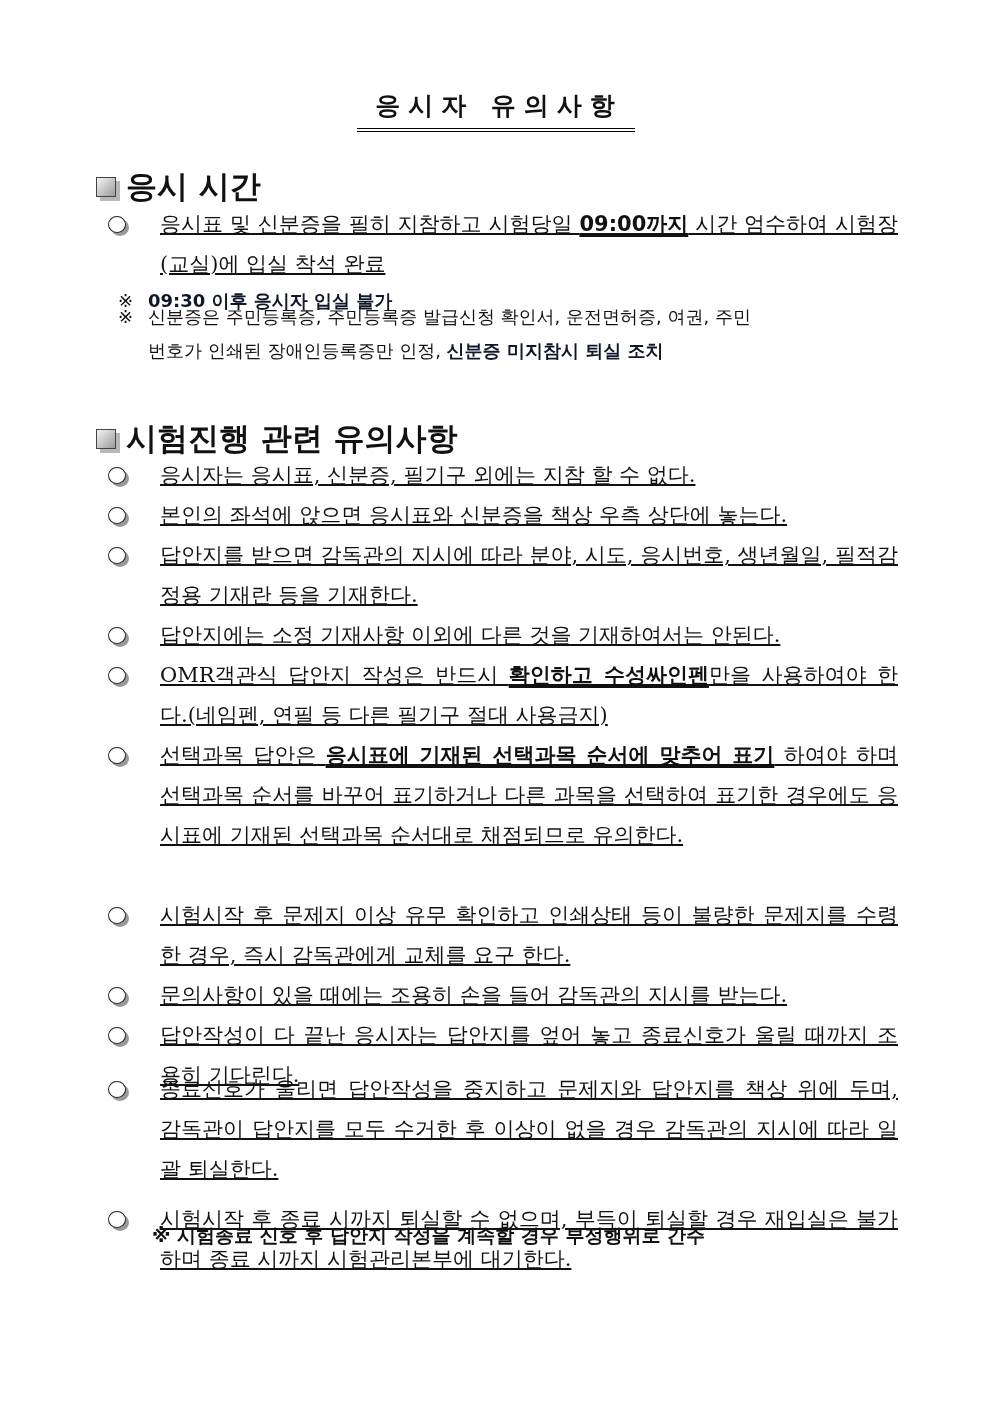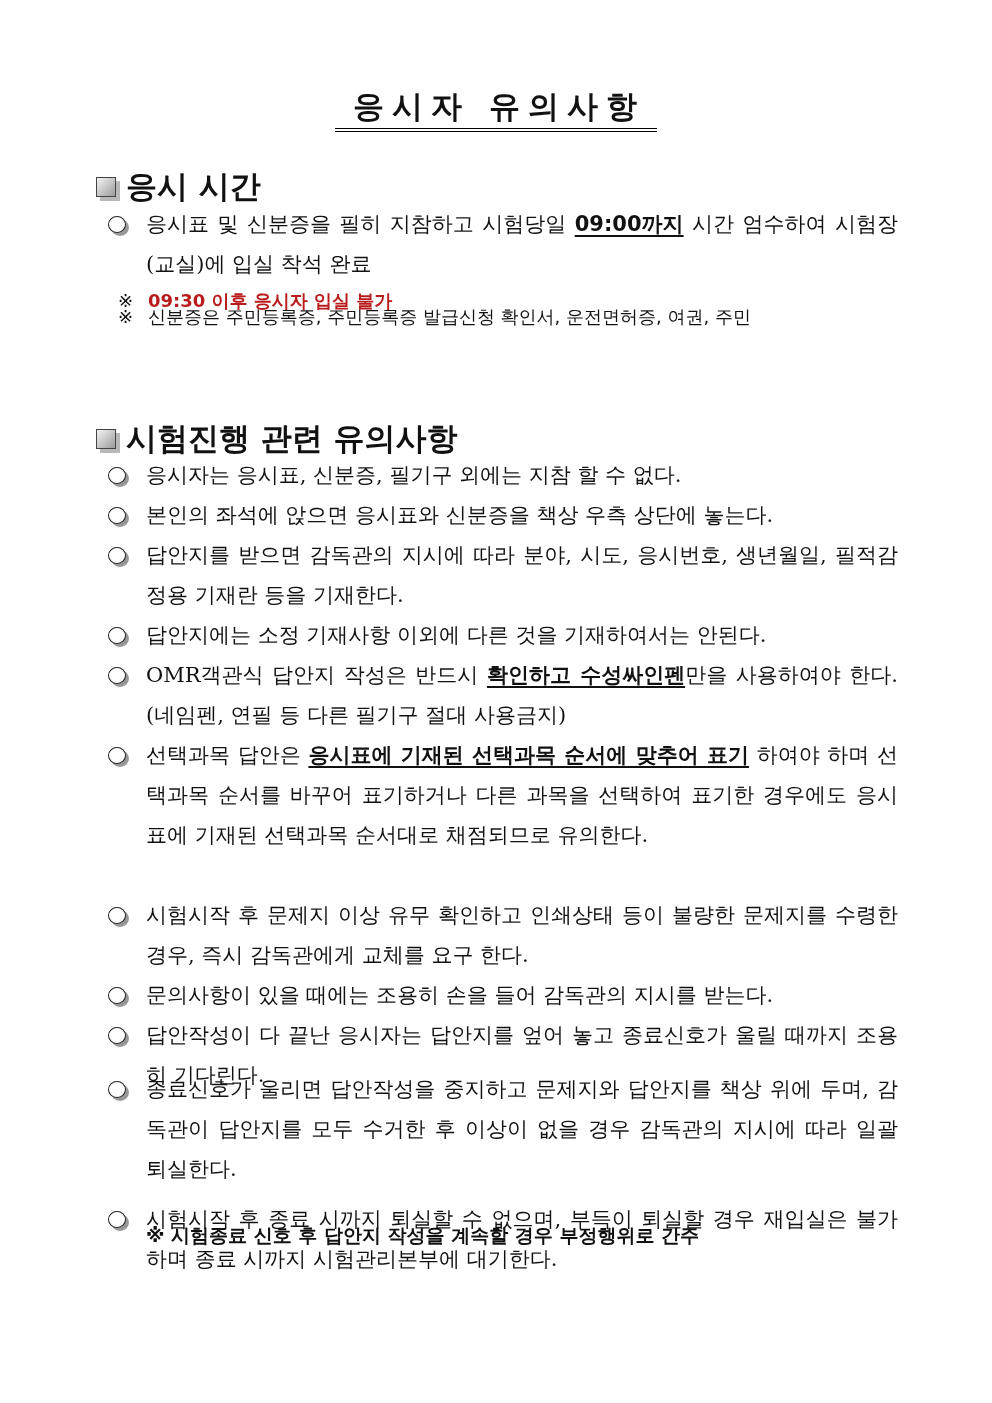--- a/index.html
+++ b/index.html
@@ -1,37 +1,37 @@
 <!DOCTYPE html>
 <html><head>
 <meta charset="utf-8">
 <style>
   html, body { margin: 0; padding: 0; background: #ffffff; }
   body { width: 992px; height: 1403px; position: relative; overflow: hidden;
          font-family: "DejaVu Serif", "Liberation Serif", serif; color: #111; }
   .title { position: absolute; left: 0; width: 992px; top: 86px; text-align: center; }
   .title-inner { display: inline-block; font-family: "DejaVu Sans", "Liberation Sans", sans-serif;
-         font-weight: bold; font-size: 31px; letter-spacing: 8px; padding: 0 12px 2px 18px;
+         font-weight: bold; font-size: 25px; letter-spacing: 8px; padding: 0 12px 2px 18px;
          border-bottom: 4px double #000; line-height: 40px; }
   .section-head { position: absolute; left: 96px; display: flex; align-items: center;
          font-family: "DejaVu Sans", "Liberation Sans", sans-serif; font-weight: bold; font-size: 31px; }
   .sq { width: 18px; height: 18px; border: 1px solid #444; position: relative; margin-right: 10px;
         background: linear-gradient(135deg, #f4f4f4, #9a9a9a); box-shadow: 4px 4px 0 #b8b8b8; }
   .item { position: absolute; left: 108px; right: 94px; font-size: 21px; line-height: 40px; }
   .item .bullet { position: absolute; left: 0; top: 12px; width: 16px; height: 15px; border-radius: 50%;
         border: 1.5px solid #222; background: #fff; box-shadow: 3px 3px 0 #999; }
-  .item .txt { margin-left: 38px; text-align: justify; text-align-last: left; }
+  .item .txt { margin-left: 52px; text-align: justify; text-align-last: left; text-decoration: underline; }
   .note { position: absolute; left: 118px; right: 94px; font-family: "DejaVu Sans", "Liberation Sans", sans-serif;
         font-size: 18px; line-height: 34px; }
   .note .mark { display: inline-block; width: 30px; }
   .note .cont { padding-left: 30px; }
-  .red { color: #b91c1c; font-weight: bold; }
+  .red { color: #0f172a; font-weight: bold; }
   .u { text-decoration: underline; text-underline-offset: 4px; }
   .b { font-weight: bold; font-family: "DejaVu Sans", "Liberation Sans", sans-serif; }
-  .boldnote { position: absolute; left: 146px; font-family: "DejaVu Sans", "Liberation Sans", sans-serif;
+  .boldnote { position: absolute; left: 152px; font-family: "DejaVu Sans", "Liberation Sans", sans-serif;
         font-weight: bold; font-size: 19px; line-height: 34px; }
 </style>
 </head>
 <body>
 
 <div class="title">
   <span class="title-inner">응시자 유의사항</span>
 </div>
 
 <div class="section-head" style="top:166px;">
@@ -45,20 +45,21 @@
     <span>응시표 및 신분증을 필히 지참하고 시험당일 </span><span class="u b">09:00까지</span><span> 시간 엄수하여 시험장(교실)에 입실 착석 완료</span>
   </div>
 </div>
 
 <div class="note" style="top:284px;">
   <span class="mark">※</span><span class="red">09:30 이후 응시자 입실 불가</span>
 </div>
 
 <div class="note" style="top:300px;">
   <span class="mark">※</span><span>신분증은 주민등록증, 주민등록증 발급신청 확인서, 운전면허증, 여권, 주민</span>
+  <div class="cont"><span>번호가 인쇄된 장애인등록증만 인정, </span><span class="red">신분증 미지참시 퇴실 조치</span></div>
 </div>
 
 <div class="section-head" style="top:418px;">
   <span class="sq"></span>
   <span>시험진행 관련 유의사항</span>
 </div>
 
 <div class="item" style="top:455px;">
   <span class="bullet"></span>
   <div class="txt">응시자는 응시표, 신분증, 필기구 외에는 지참 할 수 없다.</div>

